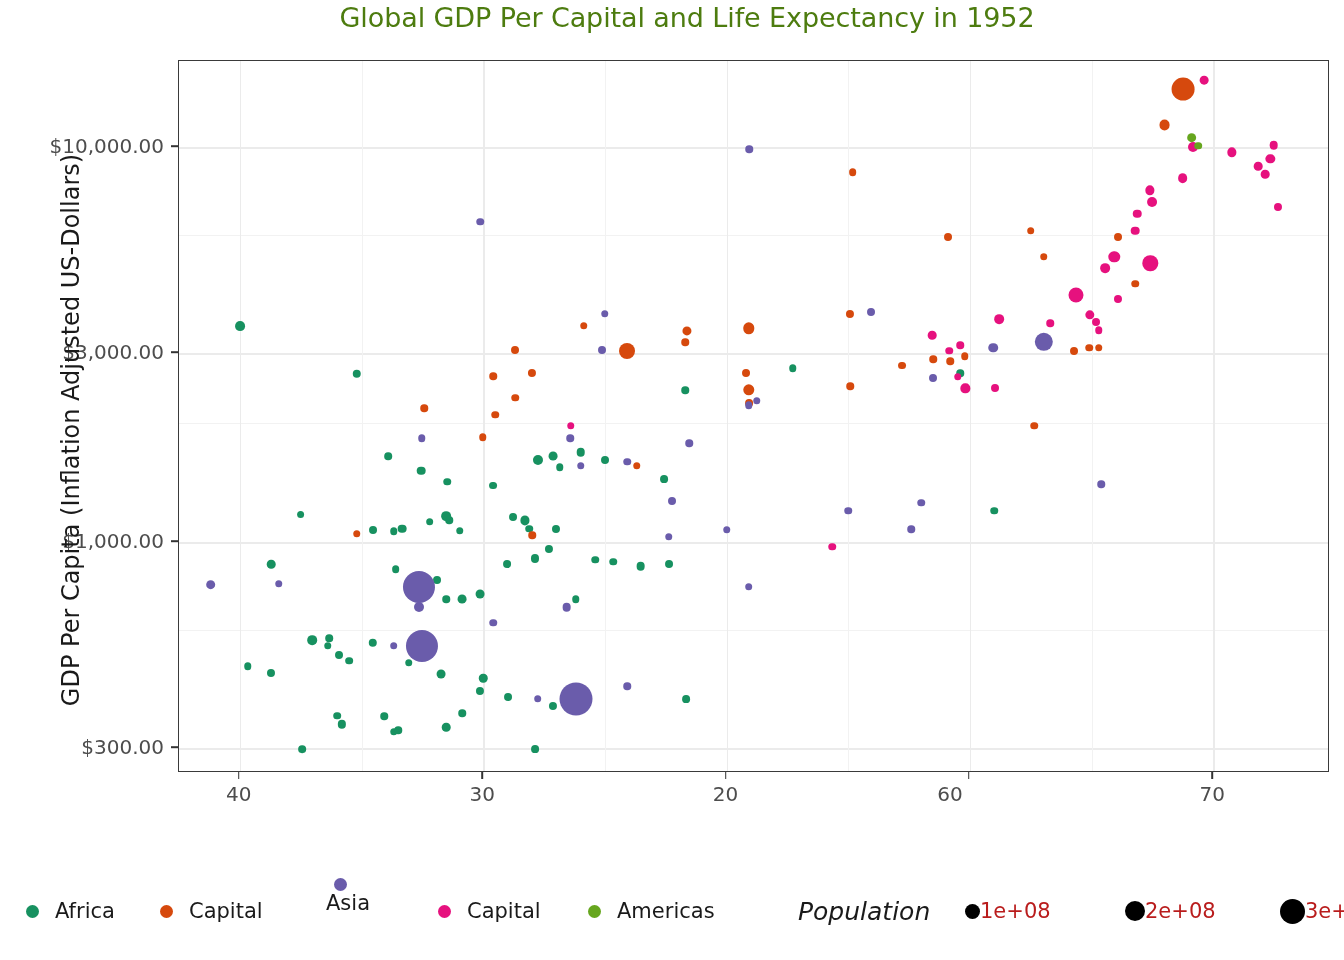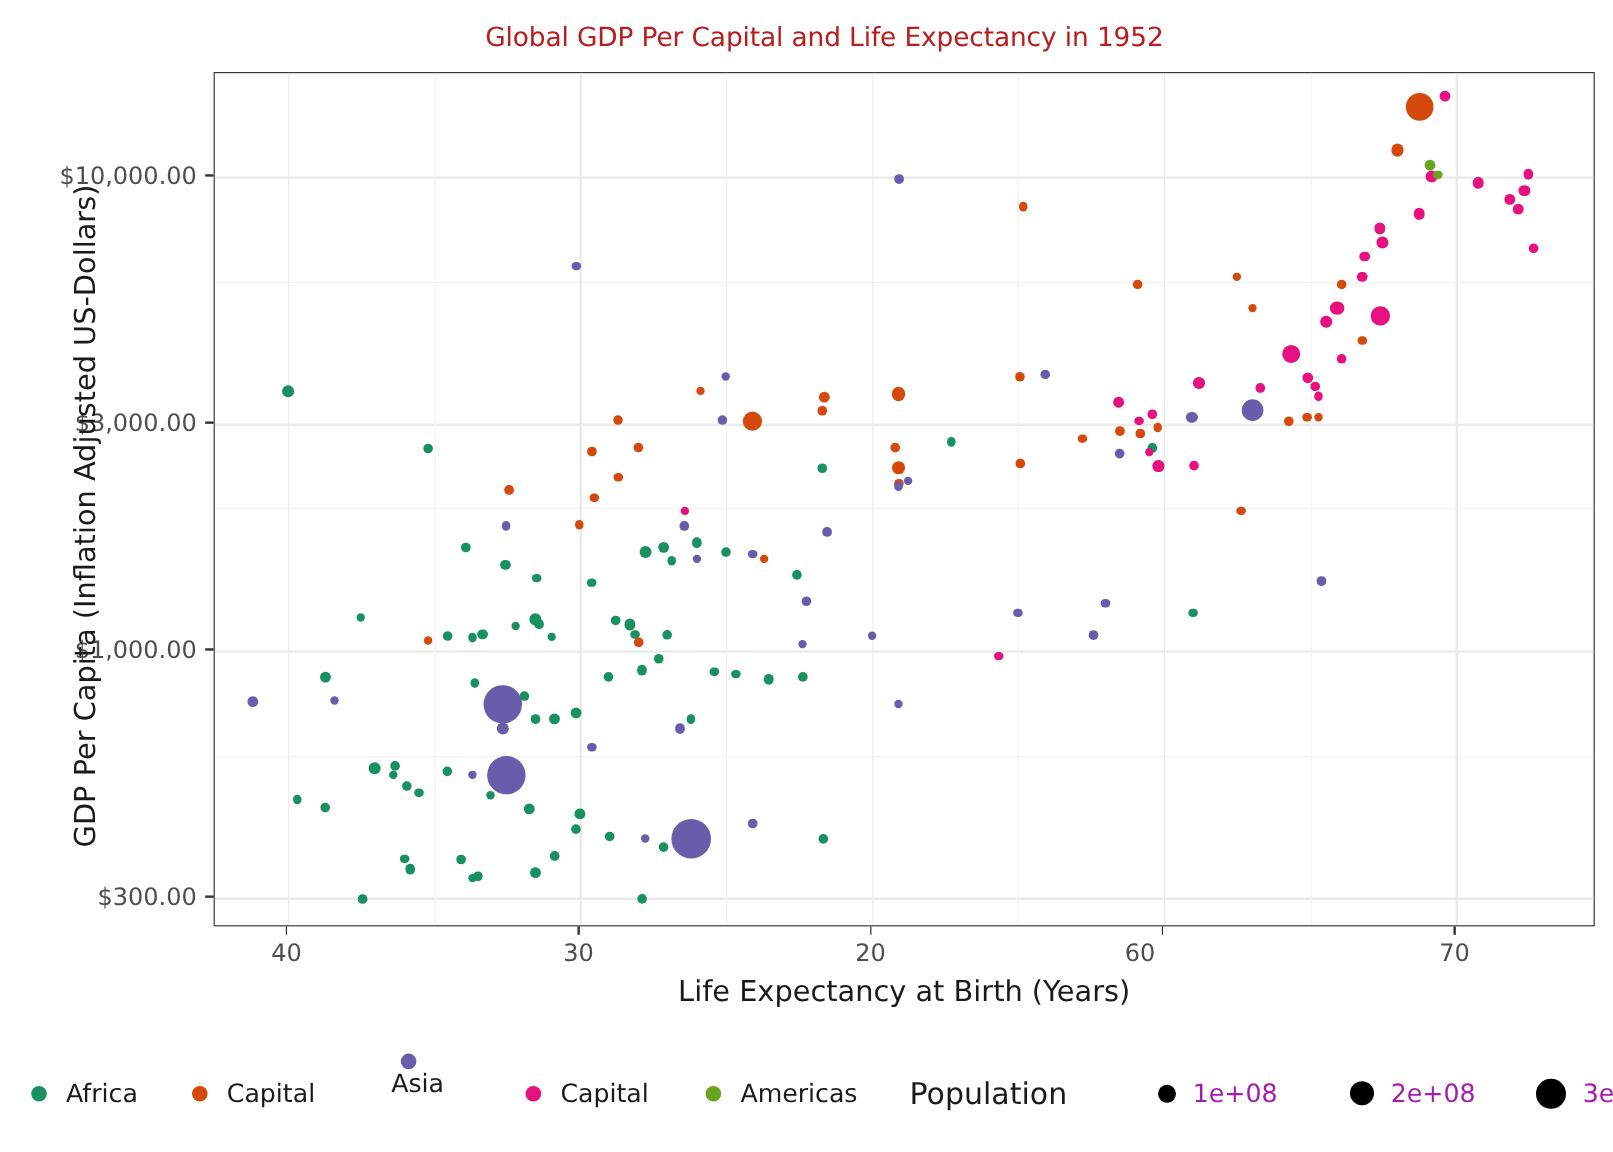--- a/index.html
+++ b/index.html
@@ -4,23 +4,23 @@
 <style>
   html,body{margin:0;padding:0;}
   body{
     width:1344px;height:960px;background:#ffffff;
     font-family:"DejaVu Sans","Liberation Sans",sans-serif;
     overflow:hidden;position:relative;
   }
   #root{position:absolute;inset:0;}
 
   .title{
-    position:absolute;left:0;top:19px;width:1344px;
+    position:absolute;left:0;top:2px;width:1344px;
     text-align:center;
-    font-size:22px;color:#b91c1c;font-weight:400;
+    font-size:27px;color:#4d7c0f;font-weight:400;
     letter-spacing:-0.1px;
     padding-left:30px;box-sizing:border-box;
   }
 
   
   #panel{
     position:absolute;left:178px;top:60px;width:1151px;height:712px;
     background:#ffffff;border:1.4px solid #3a3a3a;box-sizing:border-box;
     overflow:hidden;
   }
@@ -58,21 +58,21 @@
 
   
   #legend{position:absolute;left:0;top:878px;width:1344px;height:66px;}
   .lg-item{position:absolute;top:0;height:66px;display:flex;align-items:center;}
   .lg-dot{border-radius:50%;display:inline-block;}
   .lg-txt{font-size:21px;color:#1a1a1a;margin-left:16px;white-space:nowrap;}
   .sz-title{position:absolute;top:0;height:66px;display:flex;align-items:center;
             font-size:25px;color:#1a1a1a;white-space:nowrap;}
   .sz-item{position:absolute;top:0;height:66px;display:flex;align-items:center;}
   .sz-dot{border-radius:50%;background:#000;display:inline-block;}
-  .sz-txt{font-size:21px;color:#a21caf;margin-left:14px;white-space:nowrap;}
+  .sz-txt{font-size:21px;color:#b91c1c;white-space:nowrap;}
 </style>
 </head>
 <body>
 
 <div id="root">
 
   <div class="title">Global GDP Per Capital and Life Expectancy in 1952</div>
 
   <div id="panel">
       <div class="gl min-h" style="top: 568.543px;"></div>
@@ -278,21 +278,20 @@
       <div class="xtick-lbl" style="left: 482.175px;">30</div>
       <div class="xtick-mark" style="left: 482.175px;"></div>
       <div class="xtick-lbl" style="left: 725.516px;">20</div>
       <div class="xtick-mark" style="left: 725.516px;"></div>
       <div class="xtick-lbl" style="left: 950px;">60</div>
       <div class="xtick-mark" style="left: 968.856px;"></div>
       <div class="xtick-lbl" style="left: 1212.2px;">70</div>
       <div class="xtick-mark" style="left: 1212.2px;"></div>
     </div>
 
-  <div class="xlab">Life Expectancy at Birth (Years)</div>
   <div class="ylab">GDP Per Capita (Inflation Adjusted US-Dollars)</div>
 
   <div id="legend">
     <div id="color-legend">
         <div class="lg-item" style="left: 26px;">
           <span class="lg-dot" style="width: 13px; height: 13px; background: rgb(23, 145, 96);"></span>
           <span class="lg-txt">Africa</span>
         </div>
         <div class="lg-item" style="left: 160px;">
           <span class="lg-dot" style="width: 13px; height: 13px; background: rgb(214, 73, 13);"></span>
@@ -304,21 +303,21 @@
         </div>
         <div class="lg-item" style="left: 438px;">
           <span class="lg-dot" style="width: 13px; height: 13px; background: rgb(230, 17, 126);"></span>
           <span class="lg-txt">Capital</span>
         </div>
         <div class="lg-item" style="left: 588px;">
           <span class="lg-dot" style="width: 13px; height: 13px; background: rgb(102, 166, 30);"></span>
           <span class="lg-txt">Americas</span>
         </div>
       </div>
-    <div class="sz-title" style="left:758px;">Population</div>
+    <div class="sz-title" style="left:798px;font-style:italic;">Population</div>
     <div id="size-legend">
         <div class="sz-item" style="left: 965px;">
           <span class="sz-dot" style="width: 15px; height: 15px;"></span>
           <span class="sz-txt">1e+08</span>
         </div>
         <div class="sz-item" style="left: 1125px;">
           <span class="sz-dot" style="width: 20px; height: 20px;"></span>
           <span class="sz-txt">2e+08</span>
         </div>
         <div class="sz-item" style="left: 1280px;">

